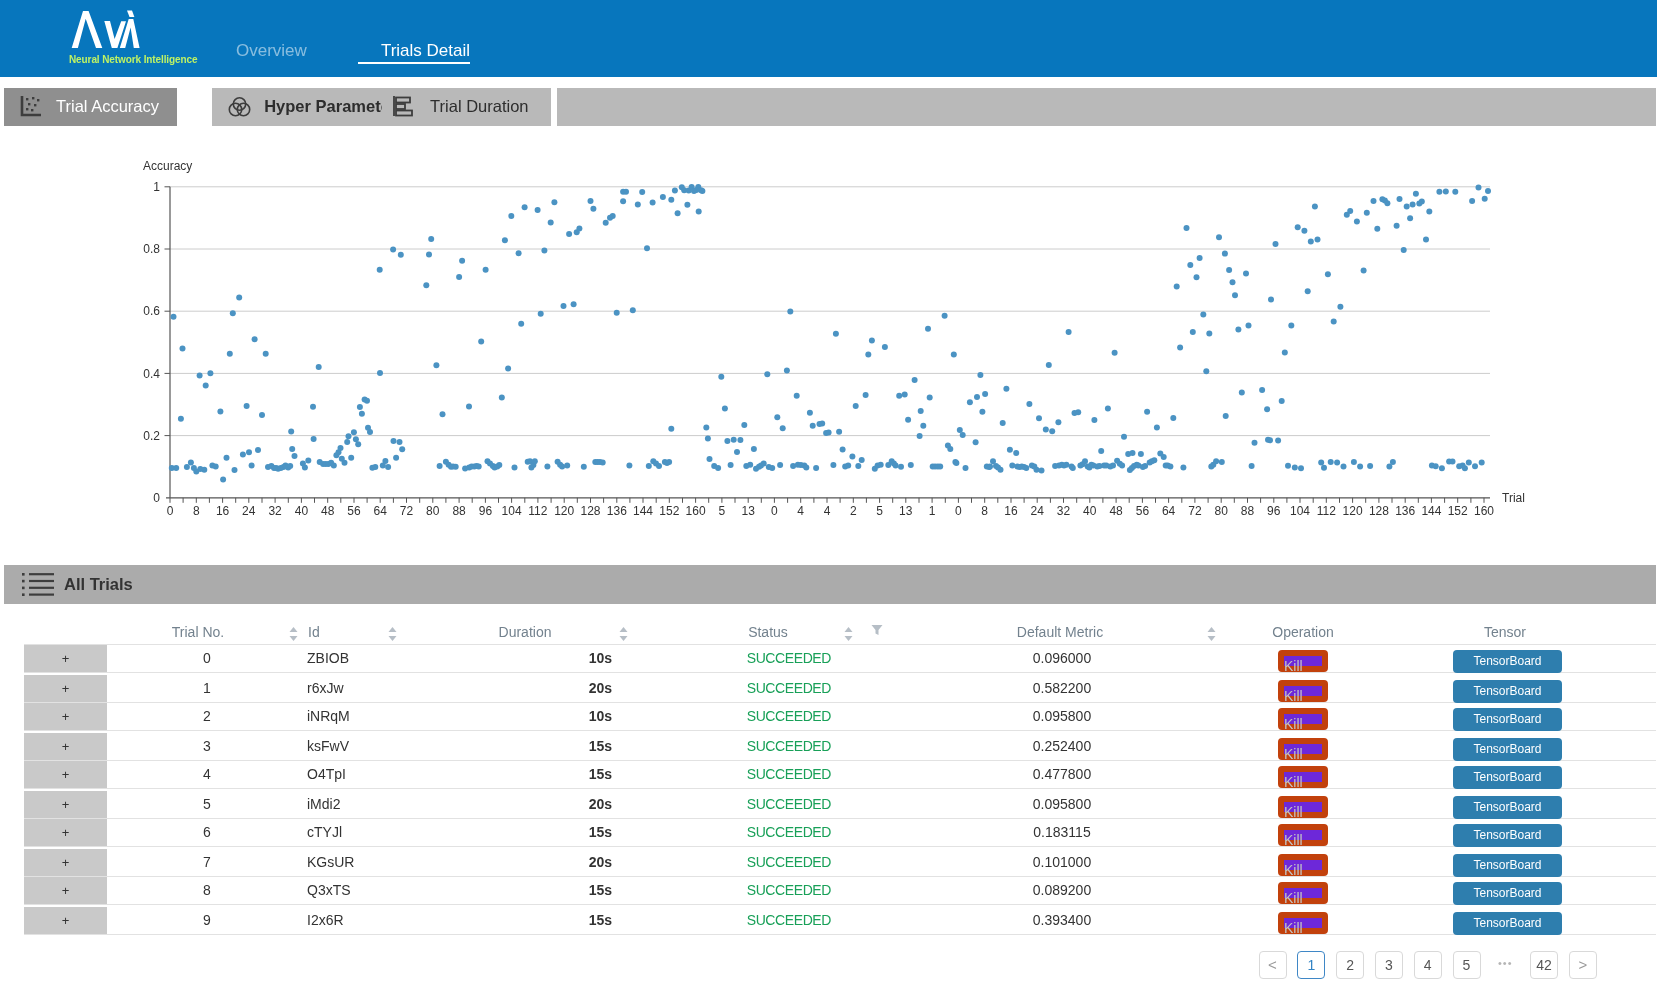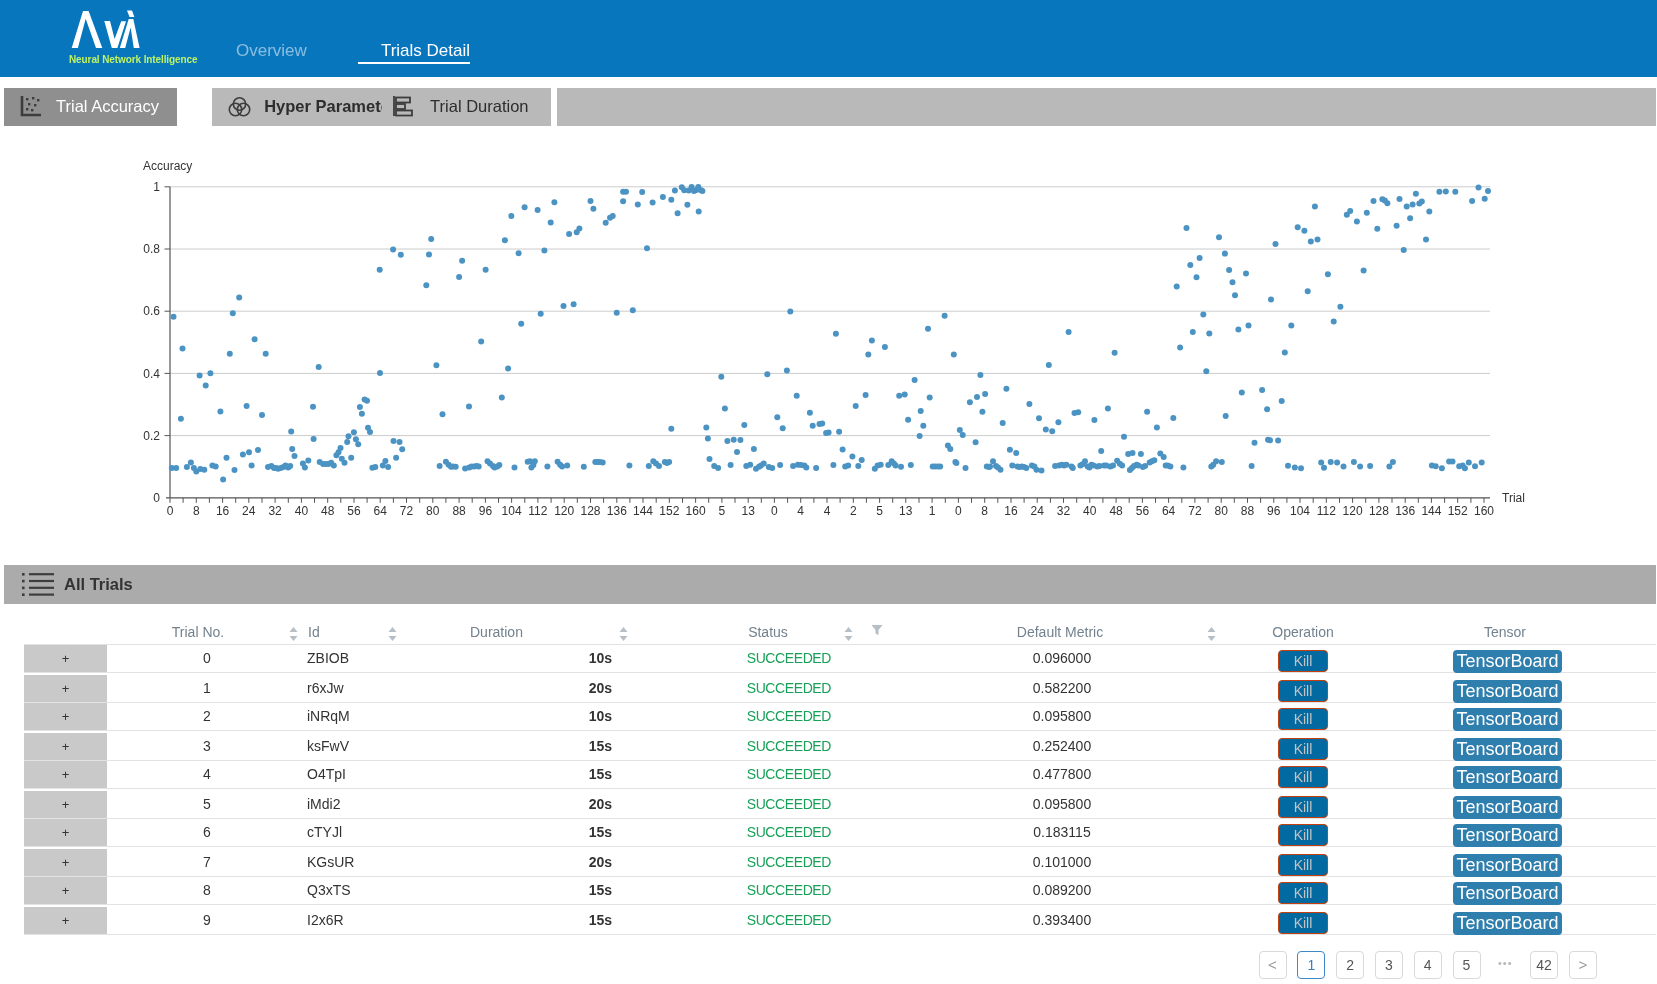--- a/index.html
+++ b/index.html
@@ -25,24 +25,24 @@
 .trow { position:absolute; left:24px; width:1632px; height:29px; border-bottom:1px solid #e2e2e2;
   font-size:14px; color:#333; }
 .trow span { position:absolute; top:6px; }
 .pluscell { position:absolute; left:0; top:0.5px; width:83px; height:27.5px; background:#c9c9c9;
   text-align:center; color:#333; font-size:13px; line-height:27px; }
 .c-no { left:153px; width:60px; text-align:center; }
 .c-id { left:283px; }
 .c-dur { left:528px; width:60px; text-align:right;font-weight:bold; }
 .c-st { left:676px; width:131px; text-align:right; color:#18a058; letter-spacing:-0.4px; }
 .c-met { left:981px; width:114px; text-align:center; }
-.killbtn { left:1254px; top:3.5px; width:50px; height:22px; border:1px solid #c2410c; border-radius:4px;
-  background:#0369a1; color:#c3c3c3; text-align:center; font-size:14px; line-height:20px; }
+.killbtn { left:1254px; top:3.5px; width:50px; height:22px; border:6px solid #c2410c; border-radius:4px;
+  background:#6d28d9; color:#c3c3c3; font-size:14px; line-height:20px; }
 .tbbtn { left:1429px; top:3px; width:109px; height:23px; background:#2e7eae; border-radius:4px;
-  color:#fff; text-align:center; font-size:18px; line-height:23px; }
+  color:#fff; text-align:center; font-size:12px; line-height:23px; }
 .pg { position:absolute; width:28px; height:28px; border:1px solid #d9d9d9; border-radius:4px;
   background:#fff; text-align:center; line-height:26px; font-size:14px; color:#555; }
 .pgact { border-color:#3f87c6; color:#3183c4; }
 .pgarr { color:#999; font-size:15px; }
 .pgdots { border:none; color:#b5b5b5; letter-spacing:1px; font-size:11px; line-height:24px; }
 </style></head>
 <body>
 <div class="hdr">
 <svg width="80" height="40" viewBox="70 9 80 40" style="position:absolute;left:70px;top:9px">
 <g fill="#fff">
@@ -747,21 +747,21 @@
 <path d="M4.5 14 L8.5 9 H0.5 Z" fill="#b6bec6"></path>
       </svg>
     </span>
 <span style="left:308px">Id</span>
 <span style="left:388px">
       <svg width="9" height="14" viewBox="0 0 9 14" style="position:absolute;top:3px">
 <path d="M4.5 0 L8.5 5 H0.5 Z" fill="#b6bec6"></path>
 <path d="M4.5 14 L8.5 9 H0.5 Z" fill="#b6bec6"></path>
       </svg>
     </span>
-<span style="left:470px;width:110px;text-align:left">Duration</span>
+<span style="left:470px;width:110px;text-align:center">Duration</span>
 <span style="left:619px">
       <svg width="9" height="14" viewBox="0 0 9 14" style="position:absolute;top:3px">
 <path d="M4.5 0 L8.5 5 H0.5 Z" fill="#b6bec6"></path>
 <path d="M4.5 14 L8.5 9 H0.5 Z" fill="#b6bec6"></path>
       </svg>
     </span>
 <span style="left:723px;width:90px;text-align:center">Status</span>
 <span style="left:844px">
       <svg width="9" height="14" viewBox="0 0 9 14" style="position:absolute;top:3px">
 <path d="M4.5 0 L8.5 5 H0.5 Z" fill="#b6bec6"></path>

